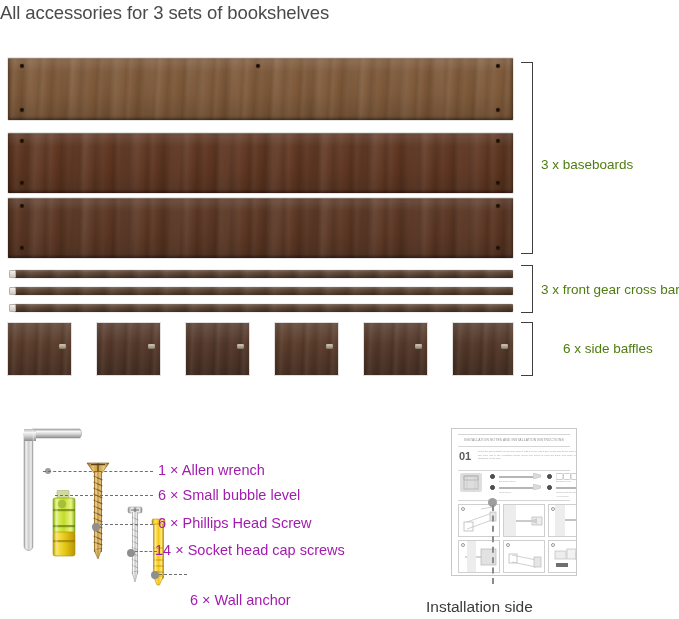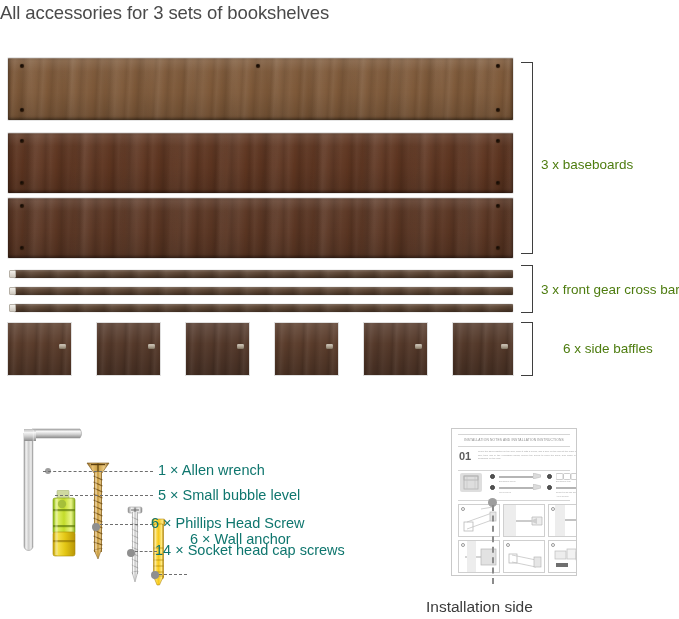--- a/index.html
+++ b/index.html
@@ -151,21 +151,21 @@
     position: absolute;
     font-size: 13.5px;
     color: #4d7c0f;
     white-space: nowrap;
   }
 
   
   .hw-label {
     position: absolute;
     font-size: 14.5px;
-    color: #0f766e;
+    color: #a21caf;
     white-space: nowrap;
   }
   .leader {
     position: absolute;
     height: 0;
     border-top: 1.6px dashed #6e6e6e;
   }
 
   
   #allen-wrench { position: absolute; }
@@ -497,30 +497,30 @@
 
 <div class="gdot" style="left:45px;  top:468px; width:6px; height:6px; background:#9d9d9d;"></div>
 <div class="gdot" style="left:92px;  top:523px; width:8px; height:8px; background:#8f8f8f;"></div>
 <div class="gdot" style="left:127px; top:549px; width:8px; height:8px; background:#8f8f8f;"></div>
 <div class="gdot" style="left:151px; top:571px; width:8px; height:8px; background:#8f8f8f;"></div>
 
 <div class="leader" style="left:43px; top:471px; width:110px;"></div>
 <div class="hw-label" style="left:158px; top:462px;">1 × Allen wrench</div>
 
 <div class="leader" style="left:55px; top:495px; width:98px;"></div>
-<div class="hw-label" style="left:158px; top:487px;">5 × Small bubble level</div>
+<div class="hw-label" style="left:158px; top:487px;">6 × Small bubble level</div>
 
 <div class="leader" style="left:100px; top:524px; width:53px;"></div>
-<div class="hw-label" style="left:151px; top:515px;text-align:center;">6 × Phillips Head Screw</div>
+<div class="hw-label" style="left:158px; top:515px;text-align:center;">6 × Phillips Head Screw</div>
 
 <div class="leader" style="left:135px; top:551px; width:22px;"></div>
 <div class="hw-label" style="left:155px; top:542px;">14 × Socket head cap screws</div>
 
 <div class="leader" style="left:159px; top:574px; width:28px;"></div>
-<div class="hw-label" style="left:190px; top:531px;">6 × Wall anchor</div>
+<div class="hw-label" style="left:190px; top:592px;">6 × Wall anchor</div>
 
 <div class="note-card" style="left:425px; top:428px; width:126px; height:148px;margin-left:26px;">
 
   <div class="nc-rule" style="top:5px;"></div>
   <div class="nc-title">INSTALLATION NOTES AND INSTALLATION INSTRUCTIONS</div>
   <div class="nc-rule" style="top:17px;"></div>
 
   <div class="nc-step">01</div>
   <div class="nc-body">Place the shelf position on the wall, mark it with a pencil, drill a hole on the wall at the mark with a drill, then nail in the expansion screw, secure the screw to fixed the shelf, and finally fix the bookshelf on the wall.</div>
 

